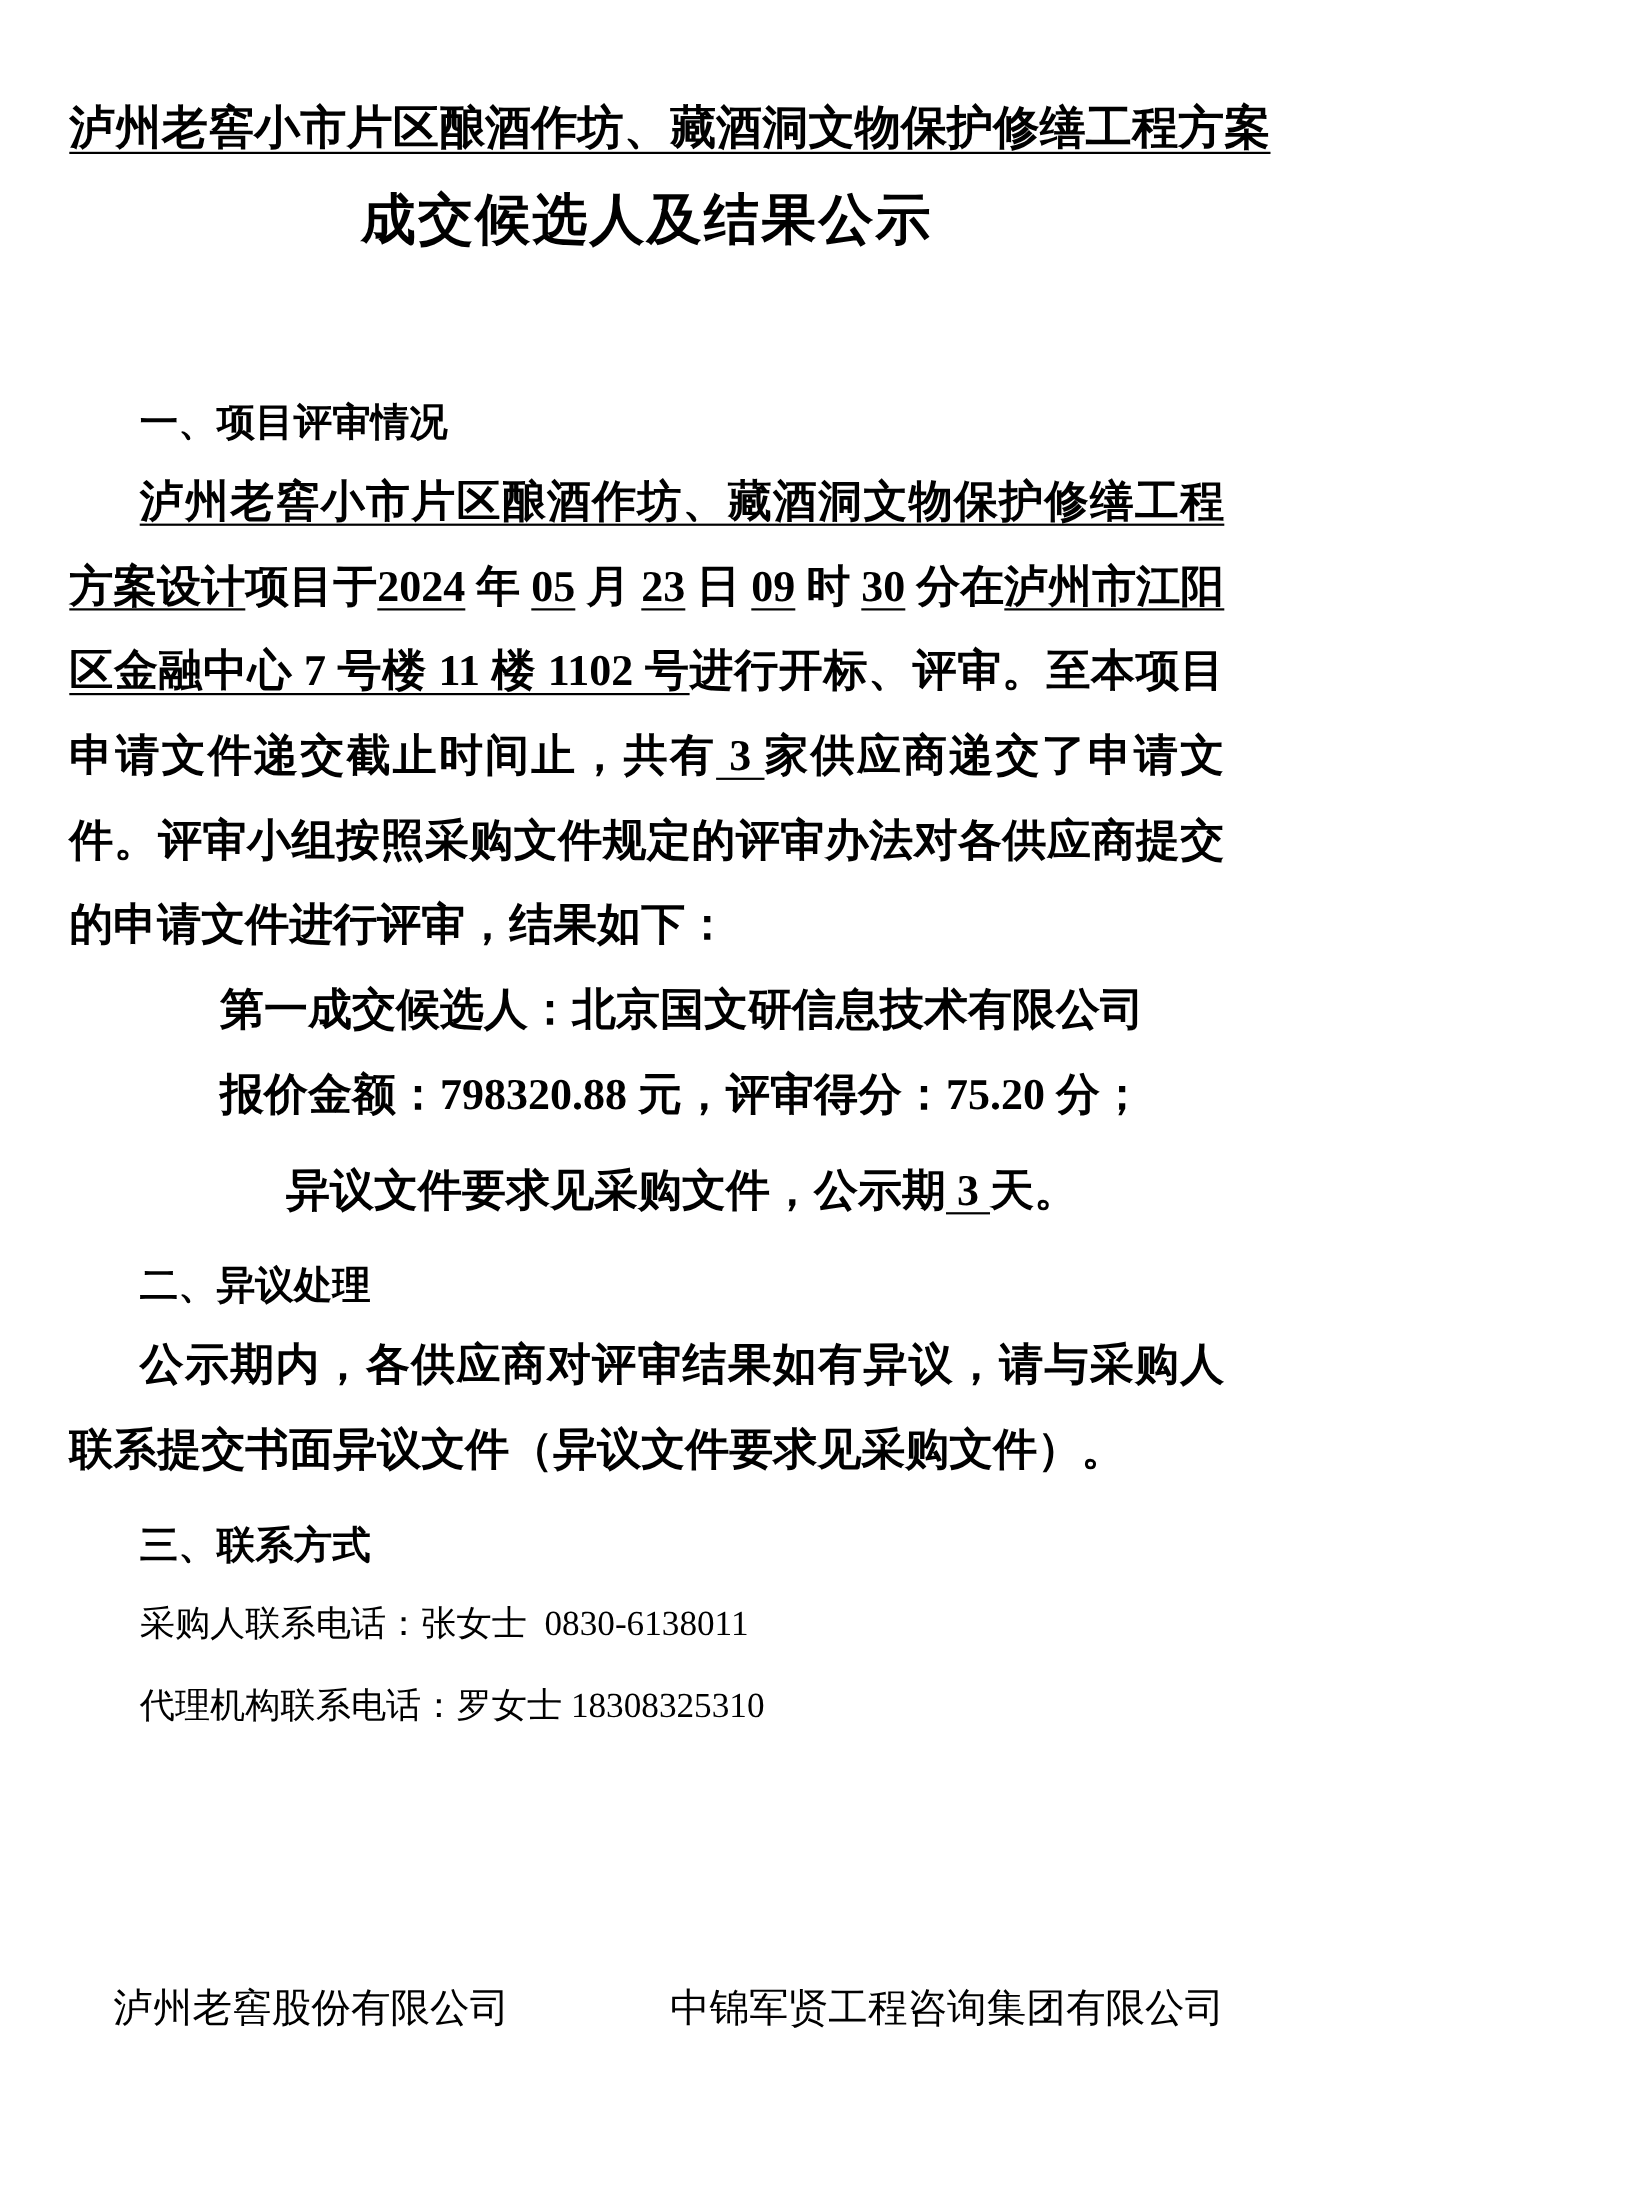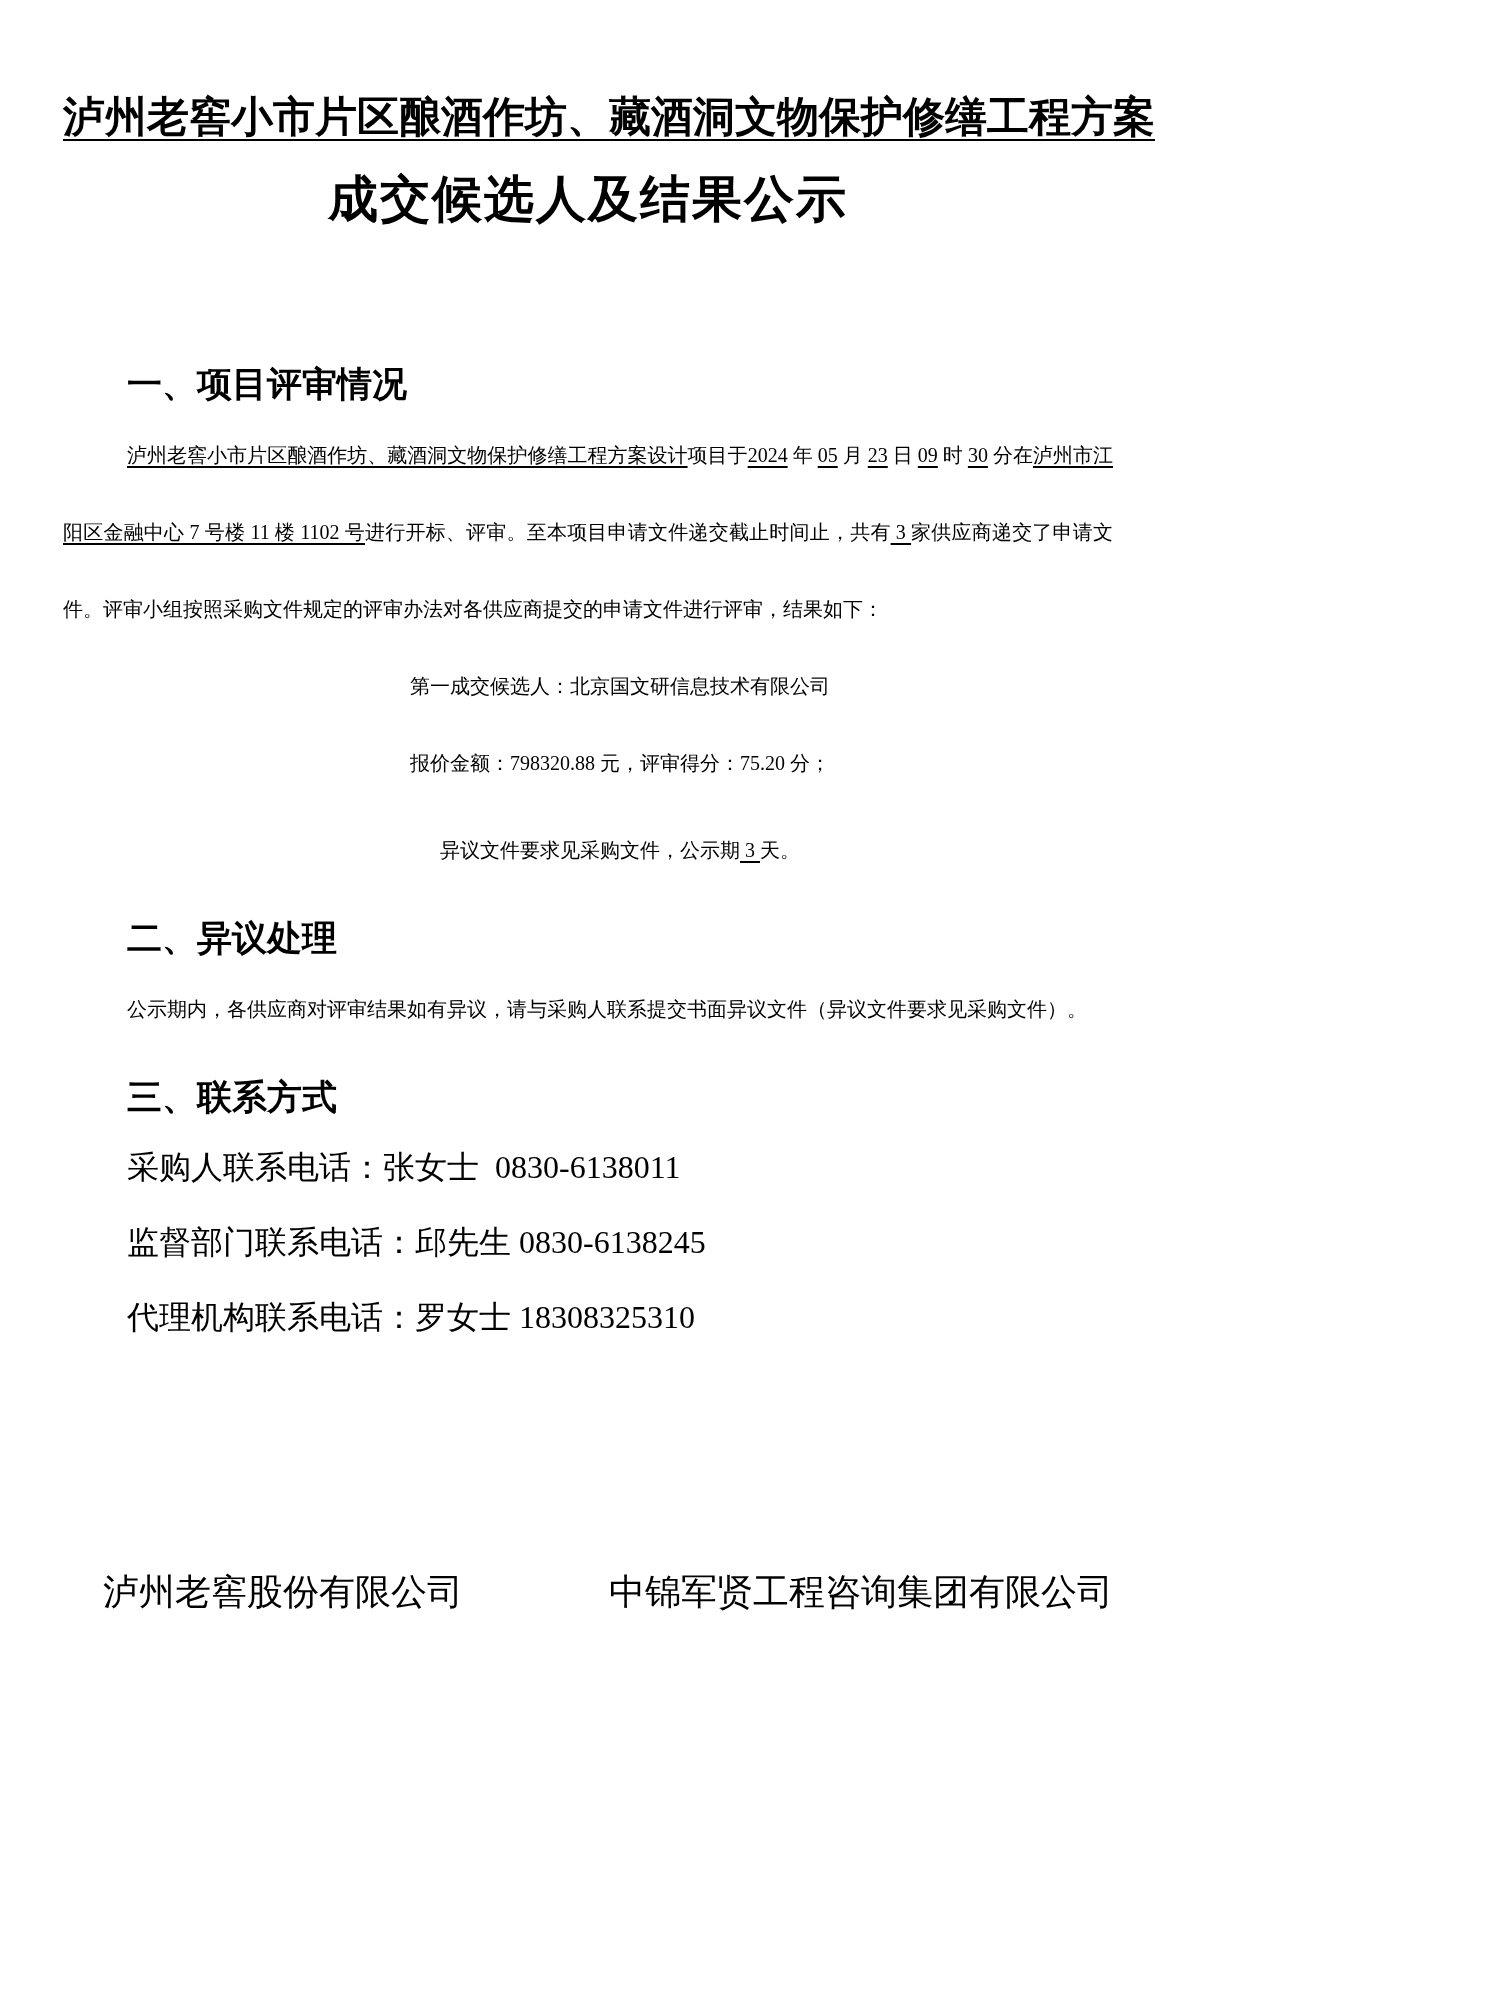--- a/index.html
+++ b/index.html
@@ -58,24 +58,25 @@
     font-weight: bold;
     line-height: 50px;
     text-indent: 64px;
   }
   .section-heading.first {
     margin-top: 120px;
   }
   
   .body-text {
     margin: 0;
-    font-size: 20px;
+    font-size: 40px;
     line-height: 77px;
     text-align: justify;
     white-space: pre-wrap;
+    font-weight: bold;
   }
   .body-text.indent {
     text-indent: 64px;
   }
   .body-text.mt-sm { margin-top: 8px; }
   .body-text.mt-pub { margin-top: 10px; }
   .single-line {
     text-align: center;
   }
   .contact-line {
@@ -120,21 +121,20 @@
     <p class="body-text indent single-line mt-pub"><span>异议文件要求见采购文件，公示期</span><u> 3 </u><span>天。</span></p>
 
     <div class="section-heading">二、异议处理</div>
 
     <p class="body-text indent mt-sm">公示期内，各供应商对评审结果如有异议，请与采购人联系提交书面异议文件（异议文件要求见采购文件）。</p>
 
     <div class="section-heading">三、联系方式</div>
 
     <div class="contact-group">
       <p class="contact-line">采购人联系电话：张女士  0830-6138011</p>
-      <p class="contact-line">监督部门联系电话：邱先生 0830-6138245</p>
       <p class="contact-line">代理机构联系电话：罗女士 18308325310</p>
     </div>
 
     <div class="doc-footer">
       <span>泸州老窖股份有限公司</span>
       <span>中锦军贤工程咨询集团有限公司</span>
     </div>
 
   </div>
 </div>

